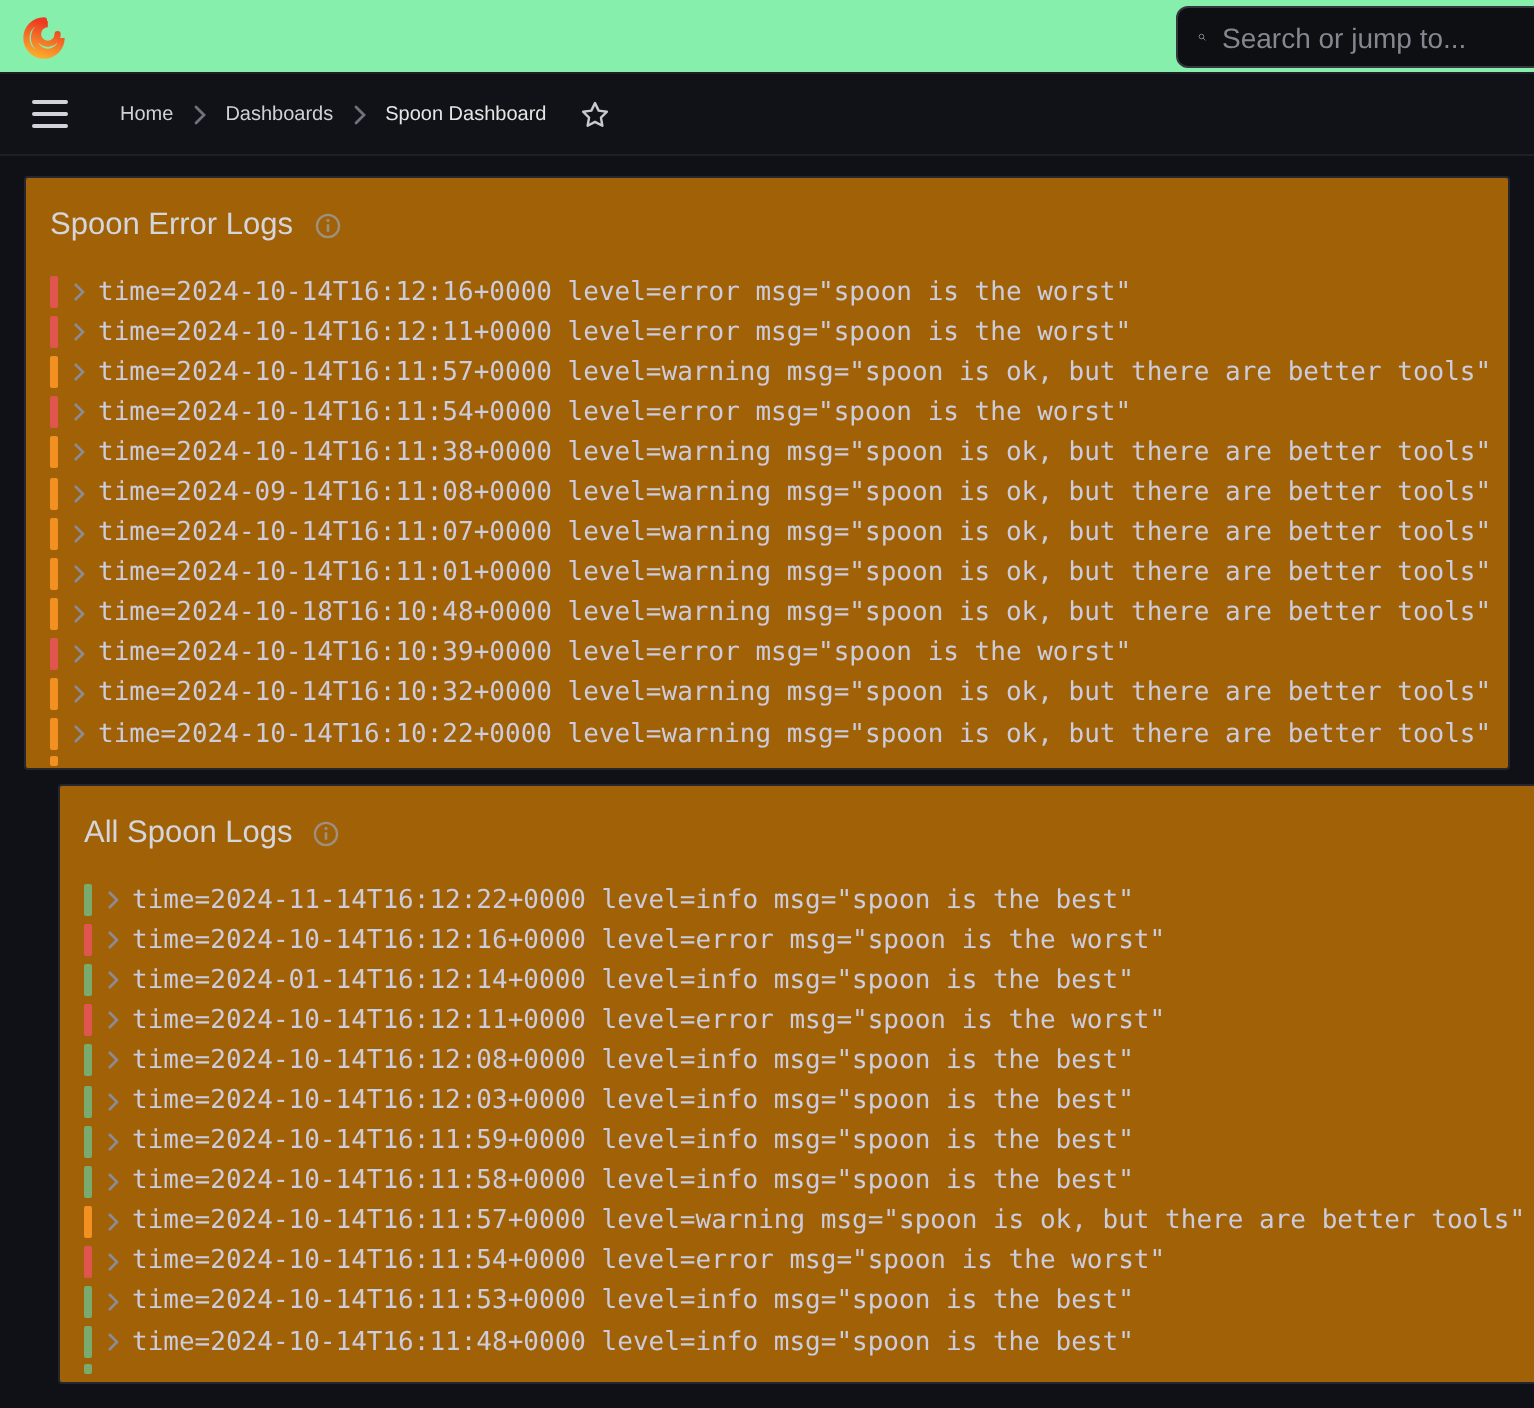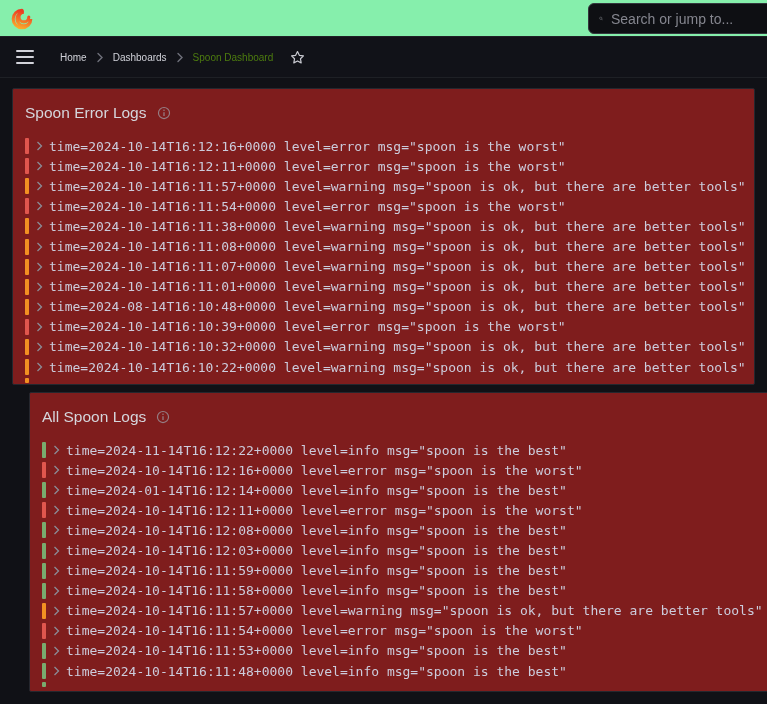--- a/index.html
+++ b/index.html
@@ -19,27 +19,27 @@
   .searchbox input::placeholder { color:#85868f; }
 
   
   .crumbbar { position:relative; height:41px; background:#111218;
               border-bottom:1px solid #1e2025; display:flex; align-items:center; }
   .menu-btn { width:34px; height:30px; margin-left:8px; display:flex; flex-direction:column;
               justify-content:center; align-items:center; gap:3.5px; cursor:pointer; }
   .menu-btn span { display:block; width:18px; height:2.4px; background:#d2d3da; border-radius:1px; }
   .crumbs { display:flex; align-items:center; margin-left:12px; gap:2px; }
   .crumb { font-size:10px; color:#d0d1d8; padding:4px 6px; cursor:pointer; }
-  .crumb.current { color:#4d7c0f; cursor:default; }
+  .crumb.current { color:#e5e5e5; cursor:default; }
   .crumb-sep { color:#6f717b; display:flex; align-items:center; padding:0 1px; }
   .star-btn { margin-left:6px; display:flex; align-items:center; cursor:pointer; padding:4px; }
 
   
   .content { padding:10px 12px 0 12px; }
-  .panel { background:#7f1d1d; border:1px solid #25272e; border-radius:2px;
+  .panel { background:#a16207; border:1px solid #25272e; border-radius:2px;
            width:743px; overflow:hidden; position:relative; }
   .panel-1 { height:297px; }
   .panel-2 { height:300px; margin-top:7px;margin-left:17px; }
   .panel-header { height:47px; display:flex; align-items:center; padding-left:12px; gap:10px; }
   .panel-title { font-size:15.5px; font-weight:500; color:#d5d6dc; cursor:pointer; }
   .panel-info { display:flex; align-items:center; cursor:pointer; opacity:.75; }
 
   .log-rows { }
   .log-row { height:20.1px; display:flex; align-items:center; cursor:pointer; }
   .level-bar { width:4px; height:16px; margin-left:12px; border-radius:1px; flex:none; }
@@ -159,21 +159,21 @@
           </span>
           <span class="log-text">time=2024-10-14T16:11:38+0000 level=warning msg="spoon is ok, but there are better tools"</span>
         </div>
         <div class="log-row">
           <span class="level-bar" style="background: rgb(242, 144, 34);"></span>
           <span class="row-chevron">
             <svg width="7" height="10" viewBox="0 0 7 10">
               <path d="M1.5 1l4 4-4 4" stroke="#8b8c97" stroke-width="1.3" fill="none"></path>
             </svg>
           </span>
-          <span class="log-text">time=2024-10-14T16:11:08+0000 level=warning msg="spoon is ok, but there are better tools"</span>
+          <span class="log-text">time=2024-09-14T16:11:08+0000 level=warning msg="spoon is ok, but there are better tools"</span>
         </div>
         <div class="log-row">
           <span class="level-bar" style="background: rgb(242, 144, 34);"></span>
           <span class="row-chevron">
             <svg width="7" height="10" viewBox="0 0 7 10">
               <path d="M1.5 1l4 4-4 4" stroke="#8b8c97" stroke-width="1.3" fill="none"></path>
             </svg>
           </span>
           <span class="log-text">time=2024-10-14T16:11:07+0000 level=warning msg="spoon is ok, but there are better tools"</span>
         </div>
@@ -186,21 +186,21 @@
           </span>
           <span class="log-text">time=2024-10-14T16:11:01+0000 level=warning msg="spoon is ok, but there are better tools"</span>
         </div>
         <div class="log-row">
           <span class="level-bar" style="background: rgb(242, 144, 34);"></span>
           <span class="row-chevron">
             <svg width="7" height="10" viewBox="0 0 7 10">
               <path d="M1.5 1l4 4-4 4" stroke="#8b8c97" stroke-width="1.3" fill="none"></path>
             </svg>
           </span>
-          <span class="log-text">time=2024-08-14T16:10:48+0000 level=warning msg="spoon is ok, but there are better tools"</span>
+          <span class="log-text">time=2024-10-18T16:10:48+0000 level=warning msg="spoon is ok, but there are better tools"</span>
         </div>
         <div class="log-row">
           <span class="level-bar" style="background: rgb(224, 86, 78);"></span>
           <span class="row-chevron">
             <svg width="7" height="10" viewBox="0 0 7 10">
               <path d="M1.5 1l4 4-4 4" stroke="#8b8c97" stroke-width="1.3" fill="none"></path>
             </svg>
           </span>
           <span class="log-text">time=2024-10-14T16:10:39+0000 level=error msg="spoon is the worst"</span>
         </div>

